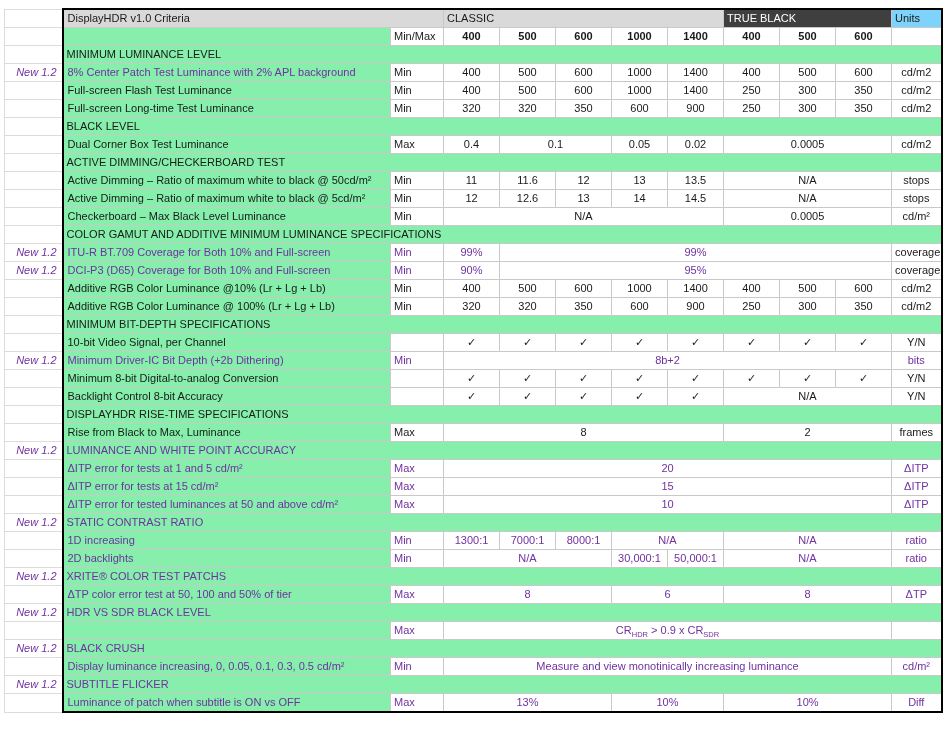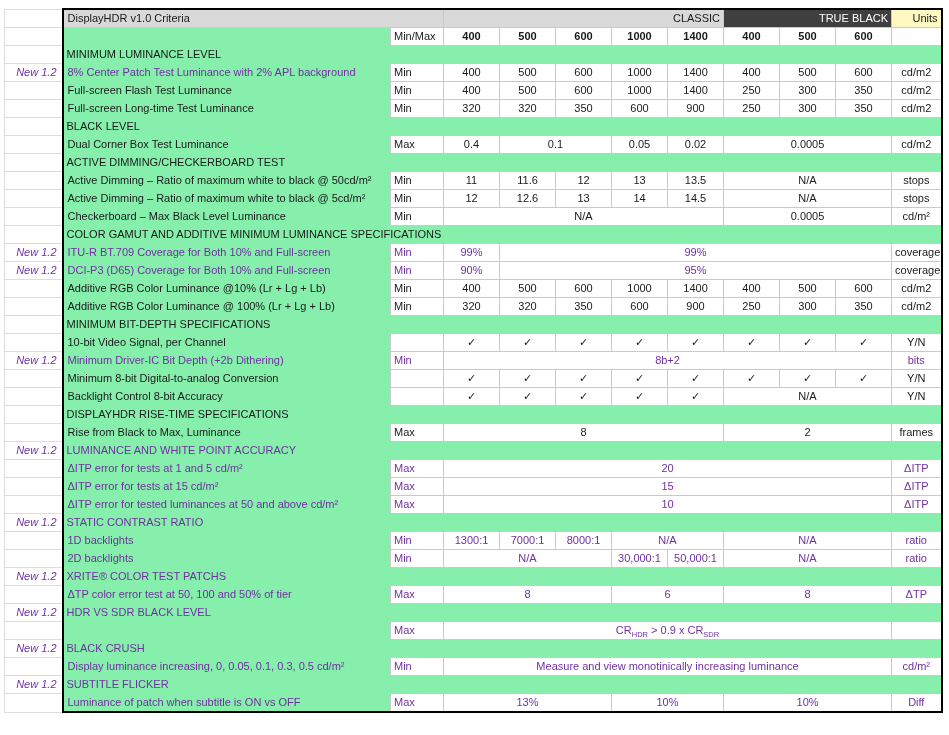--- a/index.html
+++ b/index.html
@@ -12,24 +12,24 @@
   col.c-val{width:56px;}
   col.c-units{width:50px;}
   td{height:17px;line-height:17px;border:1px solid #c9c9c9;padding:0 3px;overflow:hidden;white-space:nowrap;vertical-align:middle;}
   td.new-cell{border:1px solid #dcdcdc;text-align:right;padding-right:5px;color:#7030A0;background:#fff;font-style:italic;}
   td.label-cell{text-align:left;padding-left:4px;background:#86efac;}
   td.mm-cell{text-align:left;background:#fff;}
   td.val-cell{text-align:center;background:#fff;}
   td.unit-cell{text-align:center;background:#fff;}
   td.section-cell{background:#86efac;text-align:left;}
   td.title-cell{background:#D9D9D9;text-align:left;padding-left:4px;}
-  td.group-cell{text-align:right;}
+  td.group-cell{text-align:left;}
   td.classic{background:#D9D9D9;color:#1a1a1a;}
   td.trueblack{background:#3F3F3F;color:#ffffff;}
-  td.units-header{background:#fef9c3;text-align:right;}
+  td.units-header{background:#7dd3fc;text-align:left;}
   td.tier{font-weight:bold;text-align:center;}
   .purple{color:#7030A0;}
   .m-first{border-left:2px solid #000;}
   tr td:last-child{border-right:2px solid #000;}
   thead tr:first-child td:not(.new-cell){border-top:2px solid #000;}
   tbody tr:last-child td:not(.new-cell){border-bottom:2px solid #000;}
   sub{font-size:7.5px;line-height:0;}
 </style>
 </head>
 <body>
@@ -306,21 +306,21 @@
           <td class="mm-cell purple">Max</td>
           <td class="val-cell purple" colspan="8">10</td>
           <td class="unit-cell purple">ΔITP</td>
         </tr>
         <tr>
           <td class="new-cell">New 1.2</td>
           <td class="section-cell m-first purple" colspan="11">STATIC CONTRAST RATIO</td>
         </tr>
         <tr>
           <td class="new-cell"></td>
-          <td class="label-cell m-first purple">1D backlights</td>
+          <td class="label-cell m-first purple">1D increasing</td>
           <td class="mm-cell purple">Min</td>
           <td class="val-cell purple">1300:1</td>
           <td class="val-cell purple">7000:1</td>
           <td class="val-cell purple">8000:1</td>
           <td class="val-cell purple" colspan="2">N/A</td>
           <td class="val-cell purple" colspan="3">N/A</td>
           <td class="unit-cell purple">ratio</td>
         </tr>
         <tr>
           <td class="new-cell"></td>

